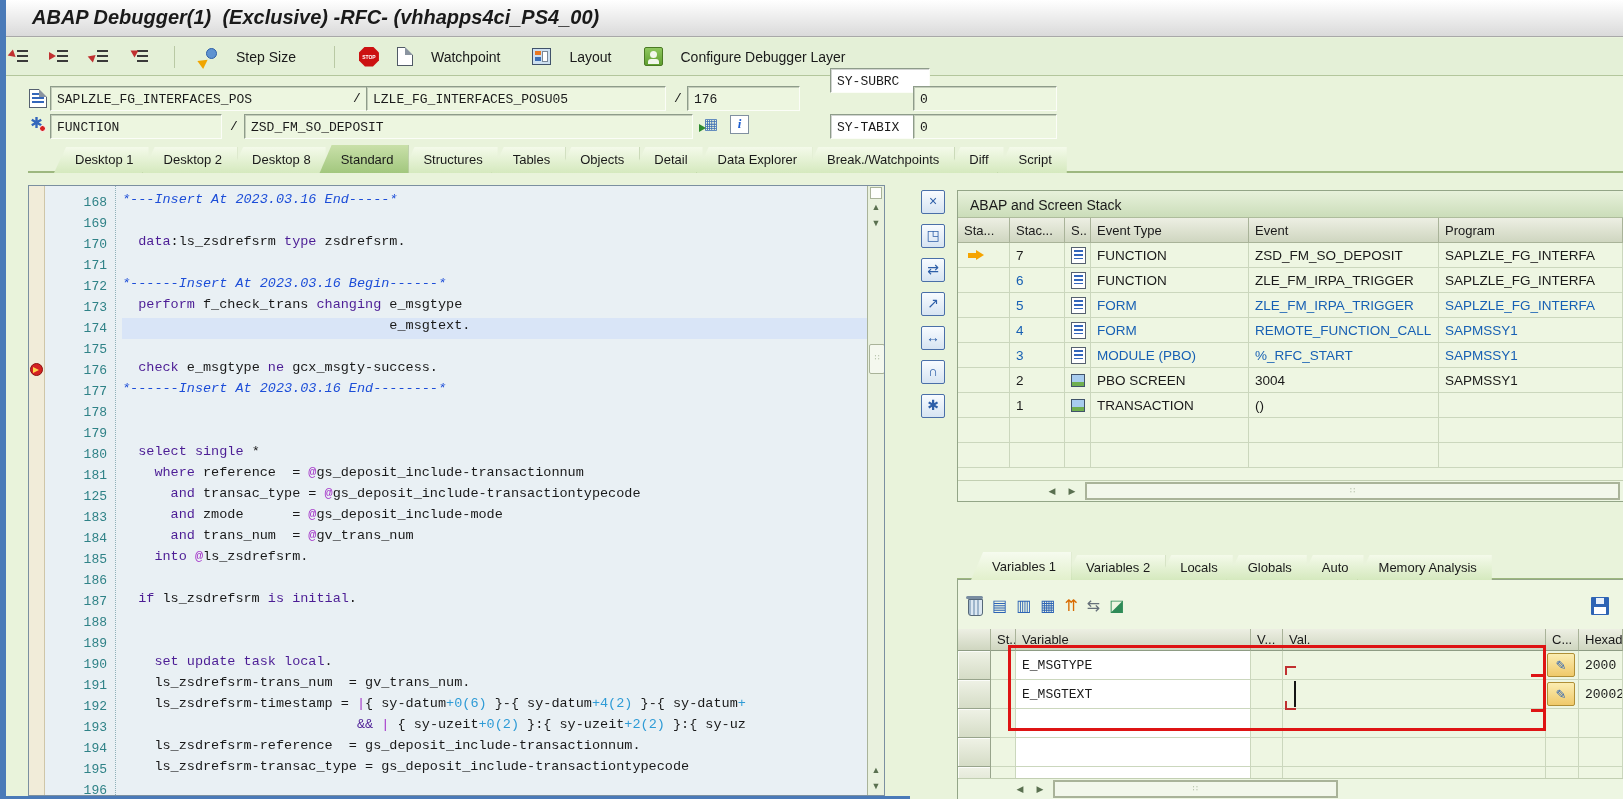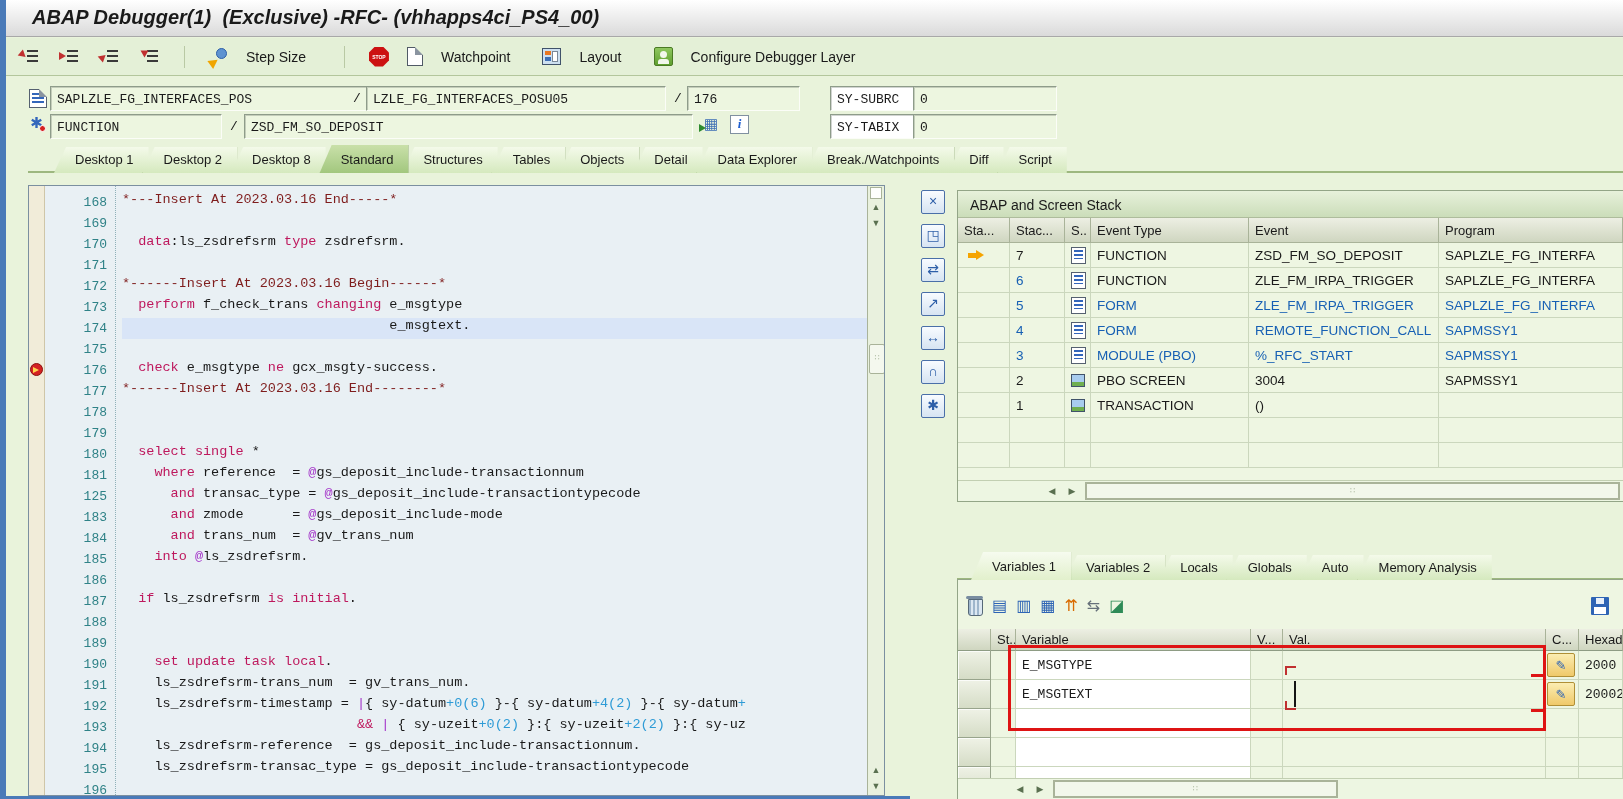--- a/index.html
+++ b/index.html
@@ -9,21 +9,21 @@
   .bottomframe{position:absolute;left:0;top:796px;width:910px;height:3px;background:#4A7AB8;}
 
   
   .titlebar{position:absolute;left:6px;top:0;right:0;height:37px;box-sizing:border-box;
     background:linear-gradient(#FFFFFF,#DADADA);border-bottom:1px solid #A8A8A8;
     font:italic bold 20px "Liberation Sans",sans-serif;padding:6px 0 0 26px;white-space:pre;}
 
   
   .toolbar{position:absolute;left:6px;top:38px;right:0;height:38px;box-sizing:border-box;
     background:#E4F0D7;border-bottom:1px solid #B3C69C;display:flex;align-items:center;
-    padding-left:12px;gap:18px;font-size:14px;}
+    padding-left:2px;gap:18px;font-size:14px;}
   .tsep{width:1px;height:22px;background:#B9C9A4;margin:0 6px;flex:none;}
   .tlabel{margin-right:14px;}
   .stepico{position:relative;width:22px;height:17px;display:inline-block;flex:none;}
   .stepico i{display:block;}
   .stepico .bars{position:absolute;right:2px;top:2px;width:11px;height:13px;
     background:repeating-linear-gradient(180deg,#3A3A3A 0 2px,transparent 2px 5px);}
   .stepico .arr{position:absolute;left:1px;top:4px;width:0;height:0;
     border:4px solid transparent;border-left:7px solid #C03030;}
   .arr.a-into{transform:rotate(40deg);}
   .arr.a-return{transform:rotate(-40deg);}
@@ -93,22 +93,22 @@
   .bpcol{position:absolute;left:0;top:0;width:16px;height:100%;background:#F1ECD9;
     border-right:1px solid #CFC6A8;padding-top:6px;box-sizing:border-box;}
   .numcol{position:absolute;left:17px;top:0;width:70px;height:100%;border-right:1px dotted #8FB0B8;
     padding-top:6px;box-sizing:border-box;}
   .codecol{position:absolute;left:93px;top:0;right:17px;height:100%;padding-top:6px;box-sizing:border-box;}
   .bprow{height:21px;position:relative;}
   .numrow{height:21px;position:relative;text-align:right;padding-right:8px;color:#2F8287;
     font:13px "Liberation Mono",monospace;line-height:21px;}
   .coderow{height:21px;line-height:21px;font:13.5px "Liberation Mono",monospace;white-space:pre;}
   .coderow.hl{background:#D9E5F7;}
-  .seg.kw{color:#be185d;}
-  .seg.cm{color:#7f1d1d;}
+  .seg.kw{color:#4c1d95;}
+  .seg.cm{color:#1d4ed8;font-style:italic;}
   .seg.at{color:#A436C9;}
   .seg.nm{color:#2E9BD6;}
   .bpico{position:absolute;left:1px;top:3px;width:13px;height:13px;background:#D42222;
     border:1px solid #8A1010;border-radius:50%;box-sizing:border-box;}
   .bpico::after{content:"";position:absolute;left:2px;top:3px;width:0;height:0;
     border:3px solid transparent;border-left:6px solid #FFD34D;}
   .vscroll{position:absolute;right:0;top:0;width:17px;height:100%;background:#E9F1DE;
     border-left:1px solid #A9B399;box-sizing:border-box;}
   .vs-split{position:absolute;top:1px;left:2px;right:2px;height:10px;background:#FDFEFC;border:1px solid #A9B399;}
   .vs-btn{position:absolute;left:1px;width:14px;height:14px;color:#5A7050;font-size:9px;
@@ -223,21 +223,21 @@
     <span class="ico-config"></span>
     <span class="tlabel">Configure Debugger Layer</span>
   </div>
 
   <span class="ico-doc" style="left:29px;top:89px;"></span>
   <div class="fld" style="left:50px;top:86px;width:348px;">SAPLZLE_FG_INTERFACES_POS</div>
   <span class="slash" style="left:353px;top:91px;">/</span>
   <div class="fld" style="left:366px;top:86px;width:300px;">LZLE_FG_INTERFACES_POSU05</div>
   <span class="slash" style="left:674px;top:91px;">/</span>
   <div class="fld" style="left:687px;top:86px;width:113px;">176</div>
-  <div class="fld white" style="left:830px;top:86px;width:100px;">SY-SUBRC</div>
+  <div class="fld white" style="left:830px;top:68px;width:100px;">SY-SUBRC</div>
   <div class="fld" style="left:913px;top:86px;width:144px;">0</div>
 
   <span class="ico-func" style="left:27px;top:114px;">✱</span>
   <div class="fld" style="left:50px;top:114px;width:172px;">FUNCTION</div>
   <span class="slash" style="left:230px;top:119px;">/</span>
   <div class="fld" style="left:244px;top:114px;width:449px;">ZSD_FM_SO_DEPOSIT</div>
   <span class="ico-tablearrow" style="left:702px;top:115px;">▦</span>
   <span class="ico-info" style="left:730px;top:115px;">i</span>
   <div class="fld white" style="left:830px;top:114px;width:84px;">SY-TABIX</div>
   <div class="fld" style="left:913px;top:114px;width:144px;">0</div>

